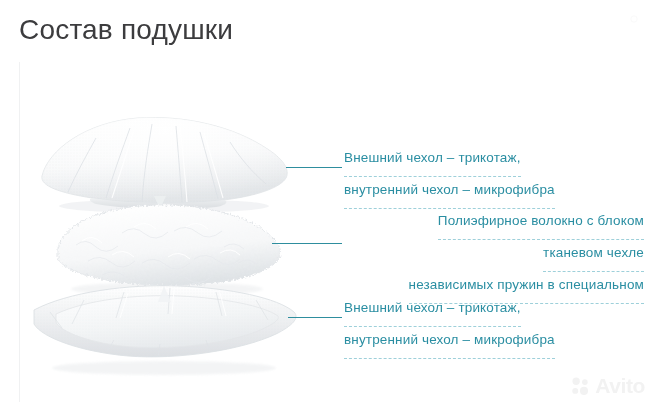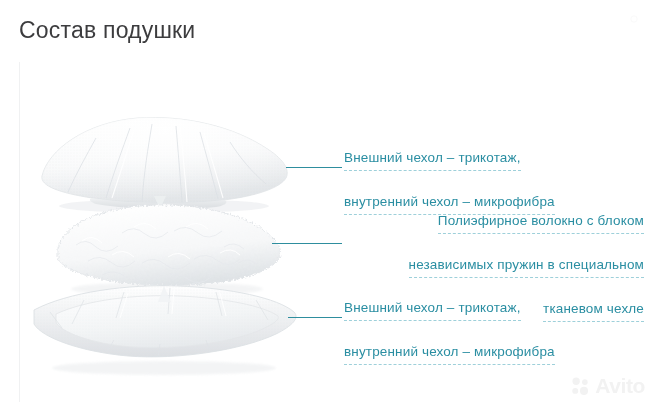--- a/index.html
+++ b/index.html
@@ -18,21 +18,21 @@
     height: 406px;
     background: #ffffff;
     overflow: hidden;
   }
 
   
   #page-title {
     position: absolute;
     left: 19px;
     top: 16px;
-    font-size: 23px;
+    font-size: 28px;
     line-height: 28px;
     color: #3c3c3e;
     letter-spacing: 0.2px;
     white-space: nowrap;
   }
 
   
   #content-panel {
     position: absolute;
     left: 19px;
@@ -78,22 +78,22 @@
     left: 344px;
     width: 300px;
     font-size: 13.5px;
     line-height: 22px;
     color: #2a8ea2;
     letter-spacing: 0.15px;
   }
   .callout .line {
     display: inline-block;
     border-bottom: 1px dashed #9ed0da;
-    padding-bottom: 1px;
-    margin-bottom: 20px;
+    padding-bottom: 7px;
+    margin-bottom: 2px;
     white-space: nowrap;
   }
   #callout-1 { top: 85px; }
   #callout-2 { top: 148px; text-align: right; }
   #callout-3 { top: 235px; }
 
   
   #watermark {
     position: absolute;
     right: 12px;
@@ -334,22 +334,22 @@
     <div class="leader-line" id="leader-line-2"></div>
     <div class="leader-line" id="leader-line-3"></div>
 
     <div class="callout" id="callout-1">
       <div><span class="line">Внешний чехол – трикотаж,</span></div>
       <div><span class="line">внутренний чехол – микрофибра</span></div>
     </div>
 
     <div class="callout" id="callout-2">
       <div><span class="line">Полиэфирное волокно с блоком</span></div>
+      <div><span class="line">тканевом чехле</span></div>
       <div><span class="line">независимых пружин в специальном</span></div>
-      <div><span class="line">тканевом чехле</span></div>
     </div>
 
     <div class="callout" id="callout-3">
       <div><span class="line">Внешний чехол – трикотаж,</span></div>
       <div><span class="line">внутренний чехол – микрофибра</span></div>
     </div>
 
   </div>
 
   <div id="watermark">

